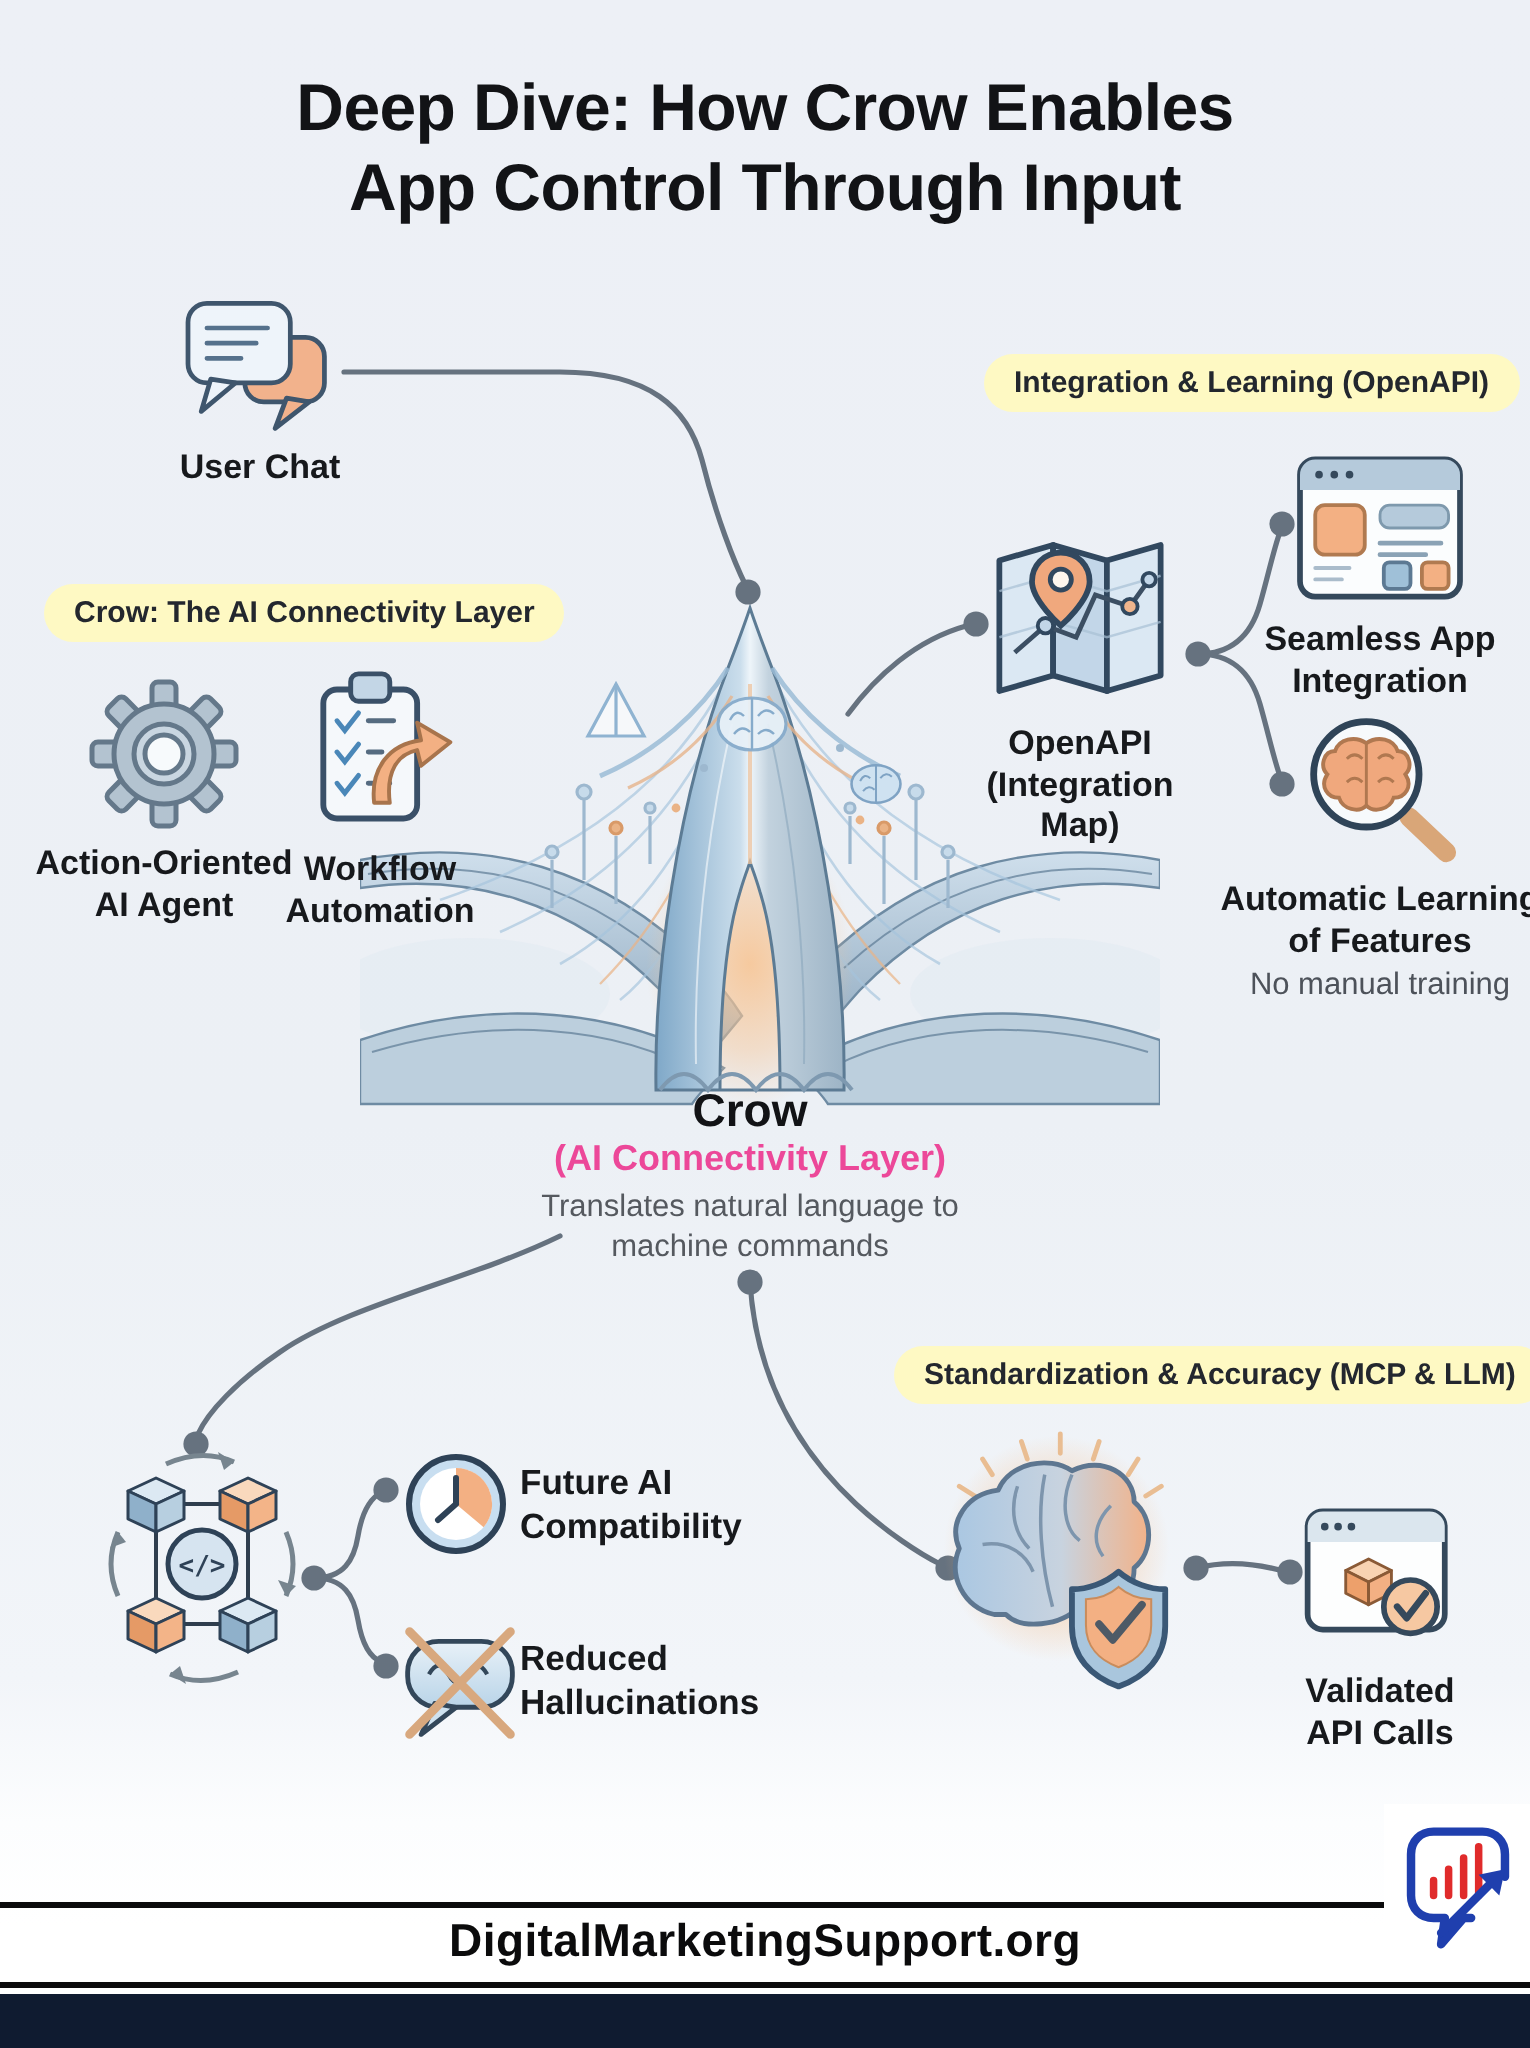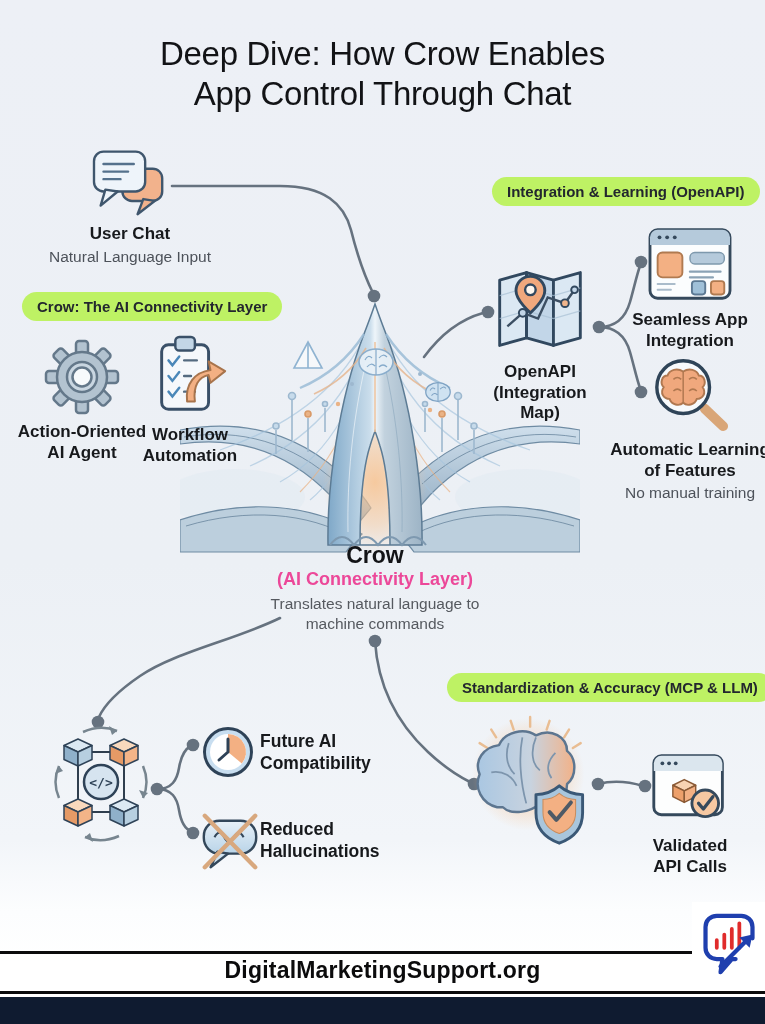--- a/index.html
+++ b/index.html
@@ -4,24 +4,24 @@
 <style>
   html,body{margin:0;padding:0;}
   body{
     width:765px;height:1024px;position:relative;overflow:hidden;
     font-family:"Liberation Sans",sans-serif;
     background:linear-gradient(180deg,#edf0f6 0%,#ecf0f5 55%,#f2f5f9 82%,#fcfdfe 89%,#ffffff 94%,#ffffff 100%);
   }
   .abs{position:absolute;}
   .title{
     top:34px;left:0;width:765px;text-align:center;
-    font-size:33px;font-weight:normal;color:#121316;line-height:1.22;letter-spacing:-.3px;
+    font-size:33px;font-weight:bold;color:#121316;line-height:1.22;letter-spacing:-.3px;
   }
   .badge{
-    position:absolute;background:#bef264;border-radius:18px;padding:6px 15px;
+    position:absolute;background:#fef9c3;border-radius:18px;padding:6px 15px;
     font-weight:bold;font-size:15px;color:#23272e;white-space:nowrap;
   }
   .node{position:absolute;text-align:center;}
   .icon-wrap{display:block;margin:0 auto;}
   .lbl{font-weight:bold;font-size:17px;color:#17191c;line-height:1.22;margin-top:6px;}
   .lbl-left{font-weight:bold;font-size:17.5px;color:#17191c;line-height:1.25;text-align:left;}
   .sub{font-size:15.5px;color:#4d525a;line-height:1.25;margin-top:2px;}
   .crow-title{font-size:23px;font-weight:bold;color:#121316;line-height:1.1;}
   .crow-sub{font-size:18px;font-weight:bold;color:#ec4899;line-height:1.3;}
   .crow-desc{font-size:15.5px;color:#55595f;line-height:1.3;margin-top:2px;}
@@ -33,21 +33,21 @@
   }
   .navy-band{position:absolute;top:997px;left:0;width:765px;height:27px;background:#0f1b30;z-index:4;}
   .logo-box{position:absolute;top:902px;left:692px;width:73px;height:84px;background:#ffffff;z-index:5;
     display:flex;align-items:center;justify-content:center;}
 </style>
 </head>
 <body>
 
 <div class="abs title layer3">
   <div>Deep Dive: How Crow Enables</div>
-  <div>App Control Through Chat</div>
+  <div>App Control Through Input</div>
 </div>
 
 <svg class="abs layer0" style="left:180px;top:282px" width="400" height="272" viewBox="0 0 400 272">
   <defs>
     <linearGradient id="roadG" x1="0" y1="0" x2="0" y2="1">
       <stop offset="0" stop-color="#cfdfec"></stop>
         <stop offset="1" stop-color="#8fa9bf"></stop>
     </linearGradient>
     <linearGradient id="towerG" x1="0" y1="0" x2="1" y2="0">
       <stop offset="0" stop-color="#7fa8c8"></stop>
@@ -184,21 +184,20 @@
 
 <div class="node layer3" style="left:30px;top:146px;width:200px">
   <svg class="icon-wrap" width="88" height="72" viewBox="0 0 88 76">
     <rect x="36" y="24" width="42" height="34" rx="10" fill="#f2b28c" stroke="#3f566d" stroke-width="2.5"></rect>
     <path d="M58,56 L52,72 L70,58 Z" fill="#f2b28c" stroke="#3f566d" stroke-width="2.5" stroke-linejoin="round"></path>
     <rect x="6" y="6" width="54" height="42" rx="10" fill="#eef4fa" stroke="#3f566d" stroke-width="2.5"></rect>
     <path d="M18,46 L13,63 L31,48 Z" fill="#eef4fa" stroke="#3f566d" stroke-width="2.5" stroke-linejoin="round"></path>
     <path d="M16,19 H48 M16,27 H42 M16,35 H34" stroke="#55718c" stroke-width="2.5" stroke-linecap="round"></path>
   </svg>
   <div class="lbl">User Chat</div>
-  <div class="sub">Natural Language Input</div>
 </div>
 
 <div class="node layer3" style="left:17px;top:338px;width:130px">
   <svg class="icon-wrap" width="78" height="78" viewBox="0 0 78 78">
     <g fill="#b3c3d0" stroke="#64788a" stroke-width="2.5">
       <rect x="33" y="3" width="12" height="14" rx="3"></rect>
       <rect x="33" y="3" width="12" height="14" rx="3" transform="rotate(45 39 39)"></rect>
       <rect x="33" y="3" width="12" height="14" rx="3" transform="rotate(90 39 39)"></rect>
       <rect x="33" y="3" width="12" height="14" rx="3" transform="rotate(135 39 39)"></rect>
       <rect x="33" y="3" width="12" height="14" rx="3" transform="rotate(180 39 39)"></rect>

